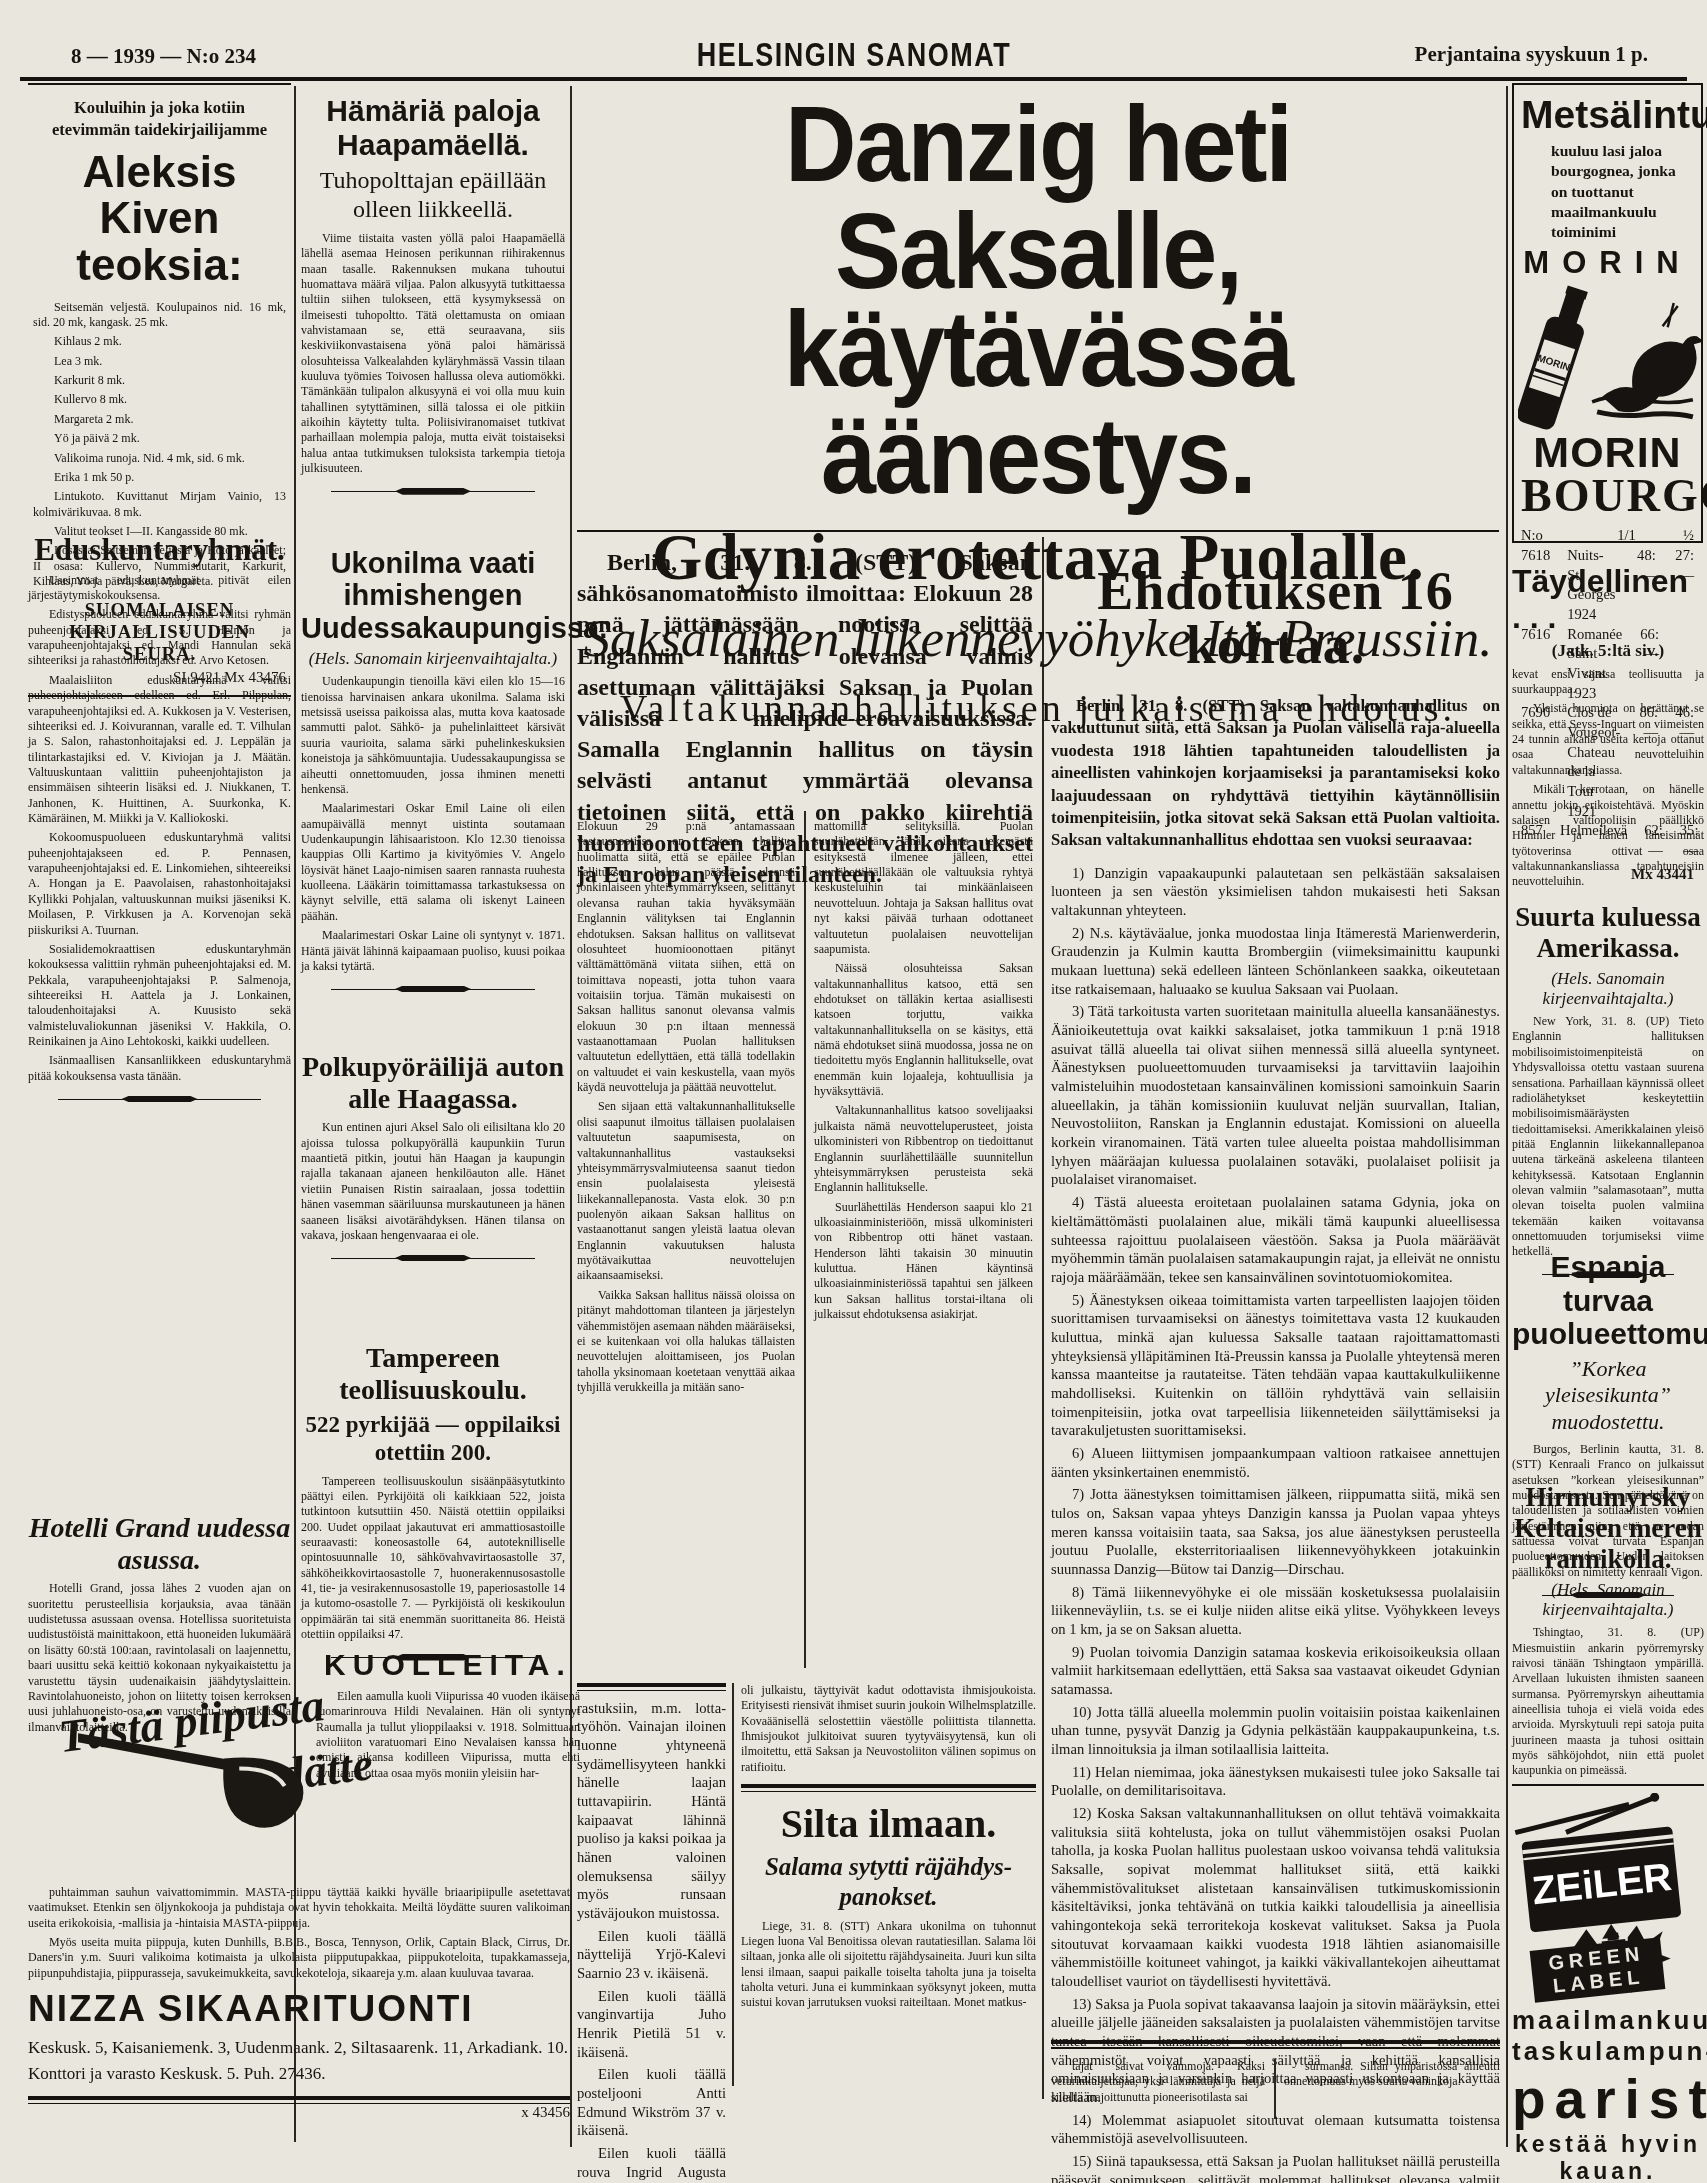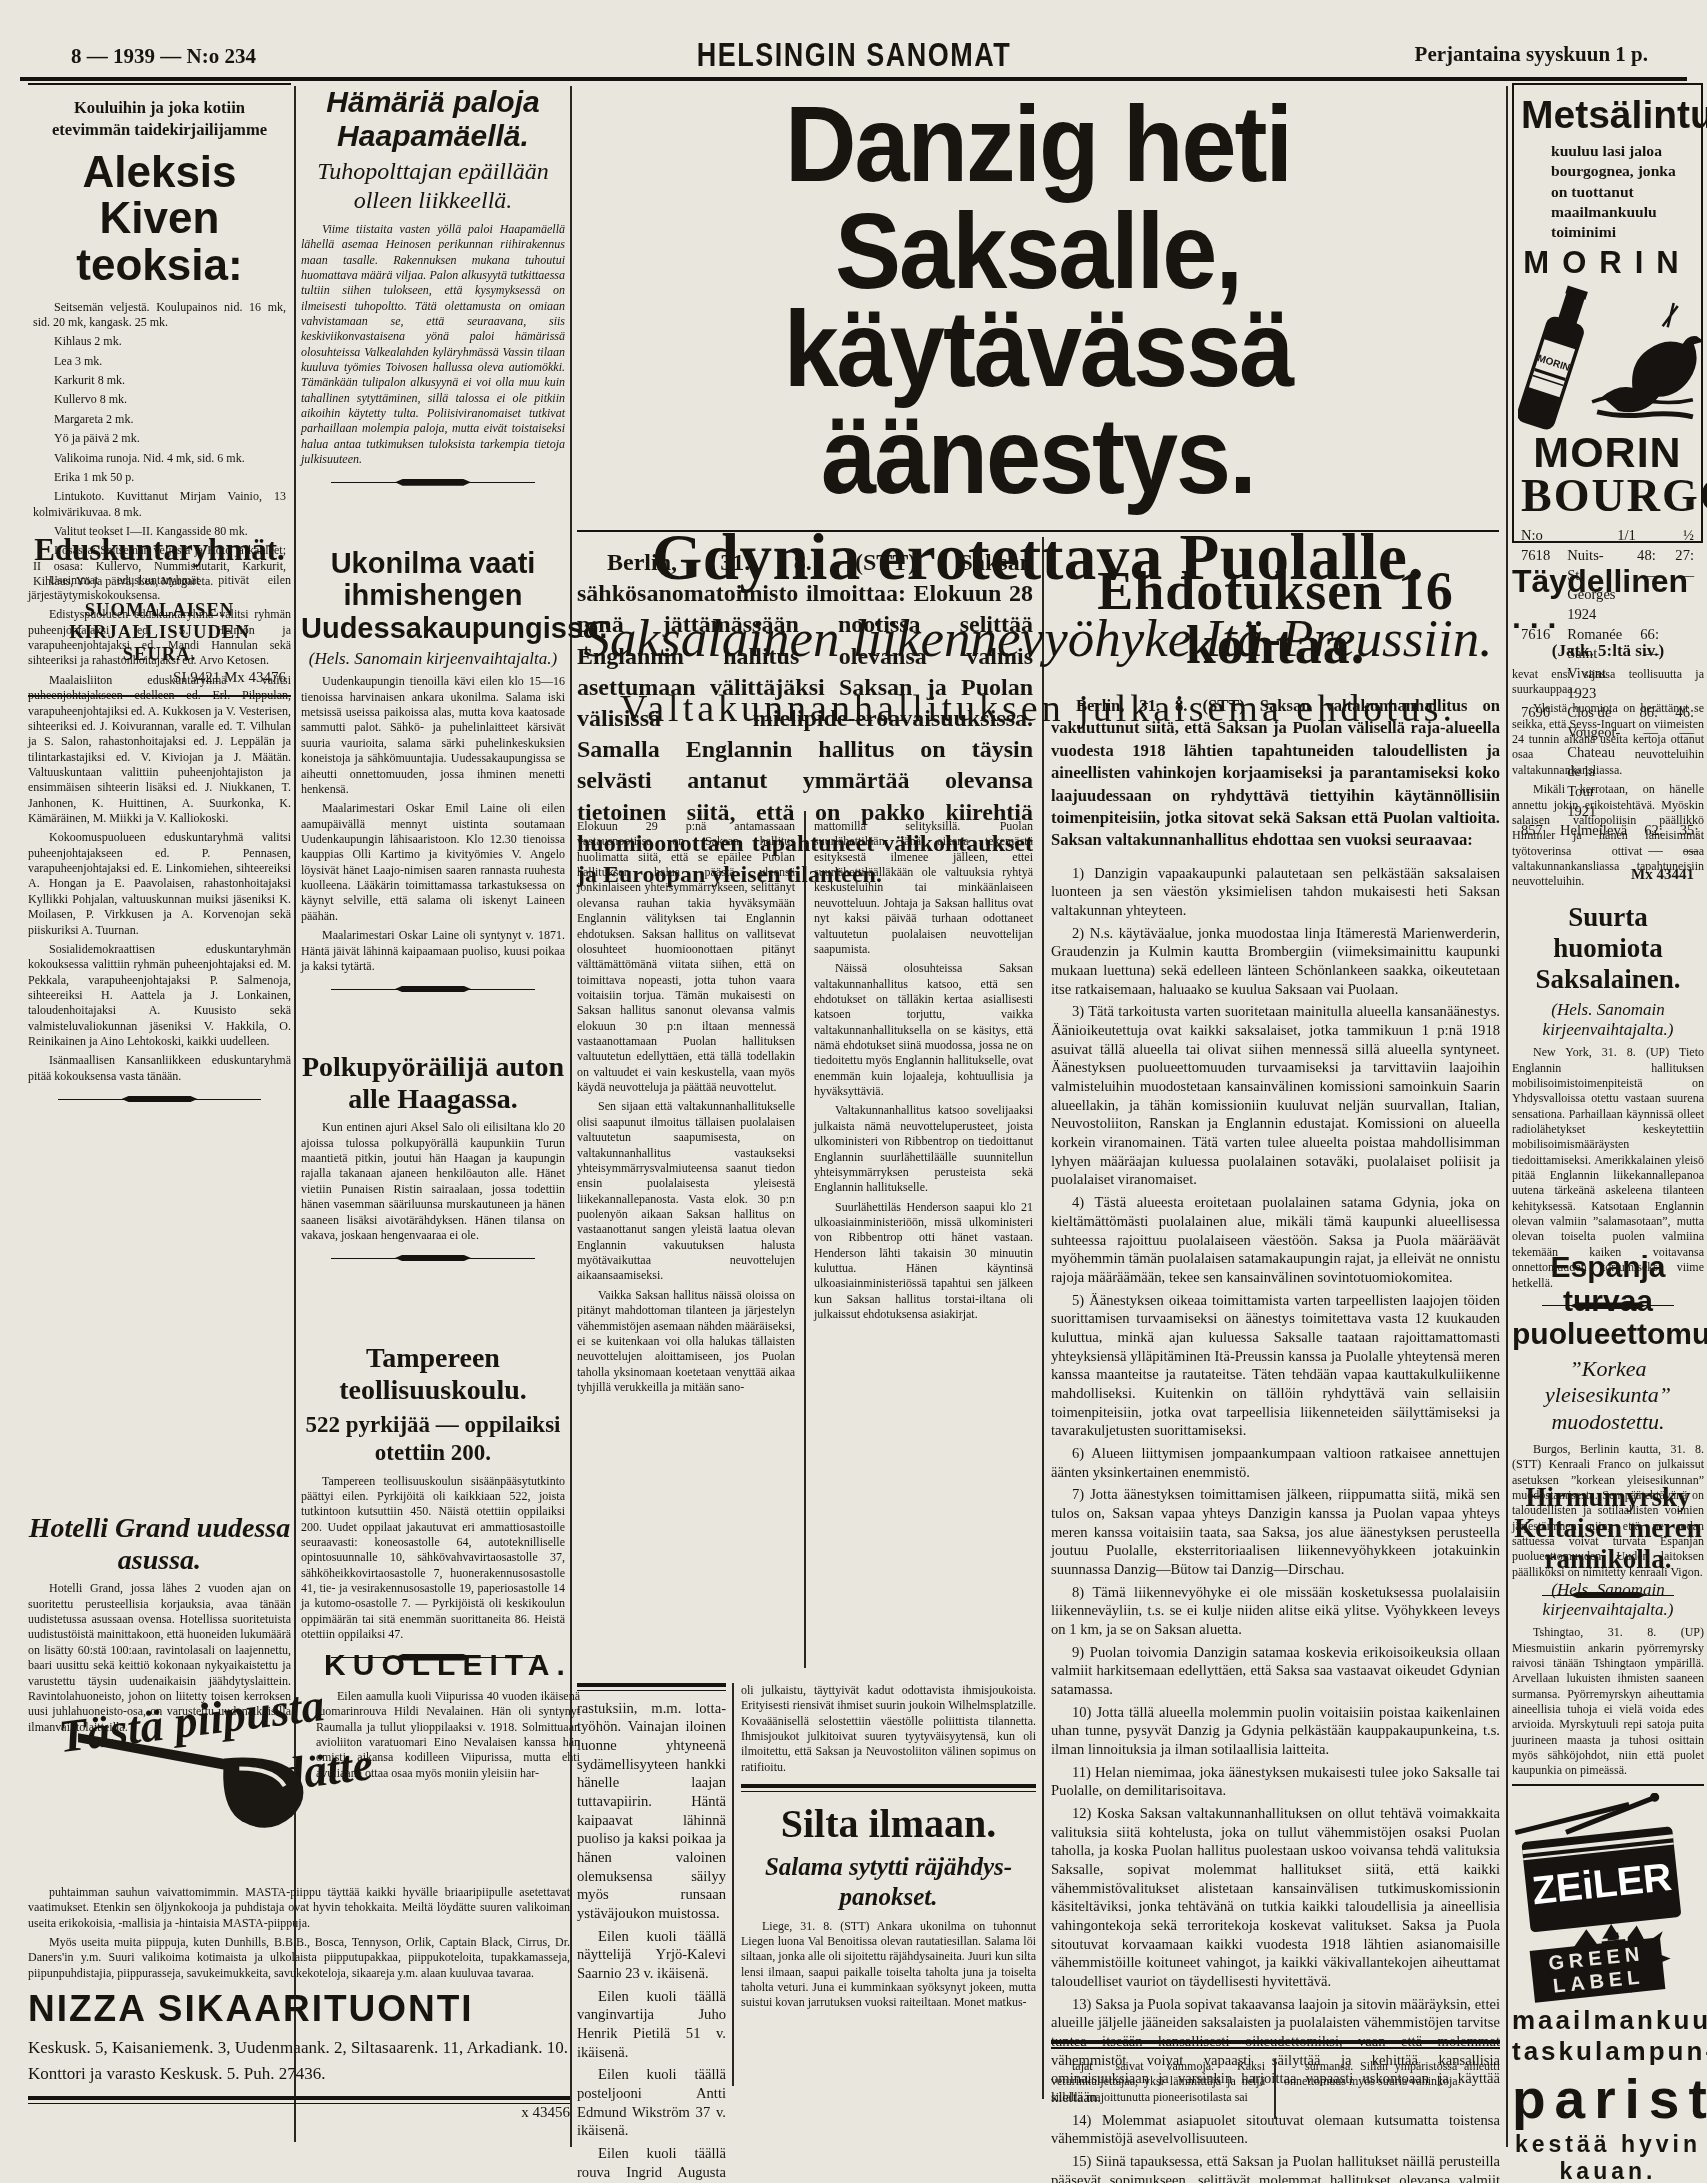--- a/index.html
+++ b/index.html
@@ -125,21 +125,21 @@
     <div class="bodytext body31" style="margin-top:96px;">
       <p class="noindent">puhtaimman sauhun vaivattomimmin. MASTA-piippu täyttää kaikki hyvälle briaaripiipulle asetettavat vaatimukset. Etenkin sen öljynkokooja ja puhdistaja ovat hyvin tehokkaita. Meiltä löydätte suuren valikoiman useita erikokoisia, -mallisia ja -hintaisia MASTA-piippuja.</p>
       <p>Myös useita muita piippuja, kuten Dunhills, B.B.B., Bosca, Tennyson, Orlik, Captain Black, Cirrus, Dr. Daners'in y.m. Suuri valikoima kotimaista ja ulkolaista piipputupakkaa, piippukoteloita, tupakkamasseja, piipunpuhdistajia, piippurasseja, savukeimukkeita, savukekoteloja, sikaareja y.m. alaan kuuluvaa tavaraa.</p>
     </div>
     <div class="nizza" style="margin-top:7px;">NIZZA  SIKAARITUONTI</div>
     <div style="font-size:17px;line-height:1.5;margin-top:5px;">Keskusk. 5, Kaisaniemenk. 3, Uudenmaank. 2, Siltasaarenk. 11, Arkadiank. 10.  Konttori ja varasto Keskusk. 5.  Puh. 27436.</div>
     <div class="dbl-rule" style="margin-top:10px;"></div>
     <div class="code" style="text-align:right;">x 43456</div>
   </div>
 
-  <div class="abs" style="left:301px;top:85px;width:264px;font-style:italic;">
+  <div class="abs" style="left:301px;top:94px;width:264px;">
     <div class="sec-title-sans" style="font-size:30px;">Hämäriä paloja Haapamäellä.</div>
     <div class="sec-sub" style="font-size:24px;">Tuhopolttajan epäillään olleen liikkeellä.</div>
     <div class="bodytext body31">
         <p>Viime tiistaita vasten yöllä paloi Haapamäellä lähellä asemaa Heinosen perikunnan riihirakennus maan tasalle. Rakennuksen mukana tuhoutui huomattava määrä viljaa. Palon alkusyytä tutkittaessa tultiin siihen tulokseen, että kysymyksessä on ilmeisesti tuhopoltto. Tätä olettamusta on omiaan vahvistamaan se, että seuraavana, siis keskiviikonvastaisena yönä paloi hämärissä olosuhteissa Valkealahden kyläryhmässä Vassin tilaan kuuluva työmies Toivosen hallussa oleva autiomökki. Tämänkään tulipalon alkusyynä ei voi olla muu kuin tahallinen sytyttäminen, sillä talossa ei ole pitkiin aikoihin käytetty tulta. Poliisiviranomaiset tutkivat parhaillaan molempia paloja, mutta eivät toistaiseksi halua antaa tutkimuksen tuloksista tarkempia tietoja julkisuuteen.</p>
       </div>
     <div class="sep"></div>
   </div>
 
   <div class="abs" style="left:301px;top:547px;width:264px;">
     <div class="sec-title-sans" style="font-size:29px;">Ukonilma vaati ihmishengen Uudessakaupungissa.</div>
@@ -324,21 +324,21 @@
     <div class="sec-title-sans" style="font-size:32px;text-align:left;">Täydellinen . . .</div>
     <div class="center" style="font-weight:bold;font-size:17px;margin-bottom:6px;">(Jatk. 5:ltä siv.)</div>
     <div class="bodytext body31 noindent-first">
         <p>kevat ensi sijassa teollisuutta ja suurkauppaa.</p>
         <p>Yleistä huomiota on herättänyt se seikka, että Seyss-Inquart on viimeisten 24 tunnin aikana useita kertoja ottanut osaa neuvotteluihin valtakunnankansliassa.</p>
         <p>Mikäli kerrotaan, on hänelle annettu jokin erikoistehtävä. Myöskin salaisen valtiopoliisin päällikkö Himmler ja hänen läheisimmät työtoverinsa ottivat osaa valtakunnankansliassa tapahtuneisiin neuvotteluihin.</p>
       </div>
   </div>
 
   <div class="abs" style="left:1512px;top:902px;width:192px;">
-    <div class="sec-title-serif" style="font-size:27px;">Suurta huomiota Saksalainen.</div>
+    <div class="sec-title-serif" style="font-size:27px;">Suurta kuluessa Amerikassa.</div>
     <div class="byline">(Hels. Sanomain kirjeenvaihtajalta.)</div>
     <div class="bodytext body31">
         <p>New York, 31. 8. (UP) Tieto Englannin hallituksen mobilisoimistoimenpiteistä on Yhdysvalloissa otettu vastaan suurena sensationa. Parhaillaan käynnissä olleet radiolähetykset keskeytettiin mobilisoimismääräysten tiedoittamiseksi. Amerikkalainen yleisö pitää Englannin liikekannallepanoa uutena tärkeänä askeleena tilanteen kehityksessä. Katsotaan Englannin olevan valmiin ”salamasotaan”, mutta olevan toiselta puolen valmiina tekemään kaiken voitavansa onnettomuuden torjumiseksi viime hetkellä.</p>
       </div>
     <div class="sep"></div>
   </div>
 
   <div class="abs" style="left:1512px;top:1250px;width:192px;">
     <div class="sec-title-sans" style="font-size:30px;">Espanja turvaa puolueettomuutensa.</div>
     <div class="sec-sub" style="font-style:italic;font-size:22px;">”Korkea yleisesikunta” muodostettu.</div>

